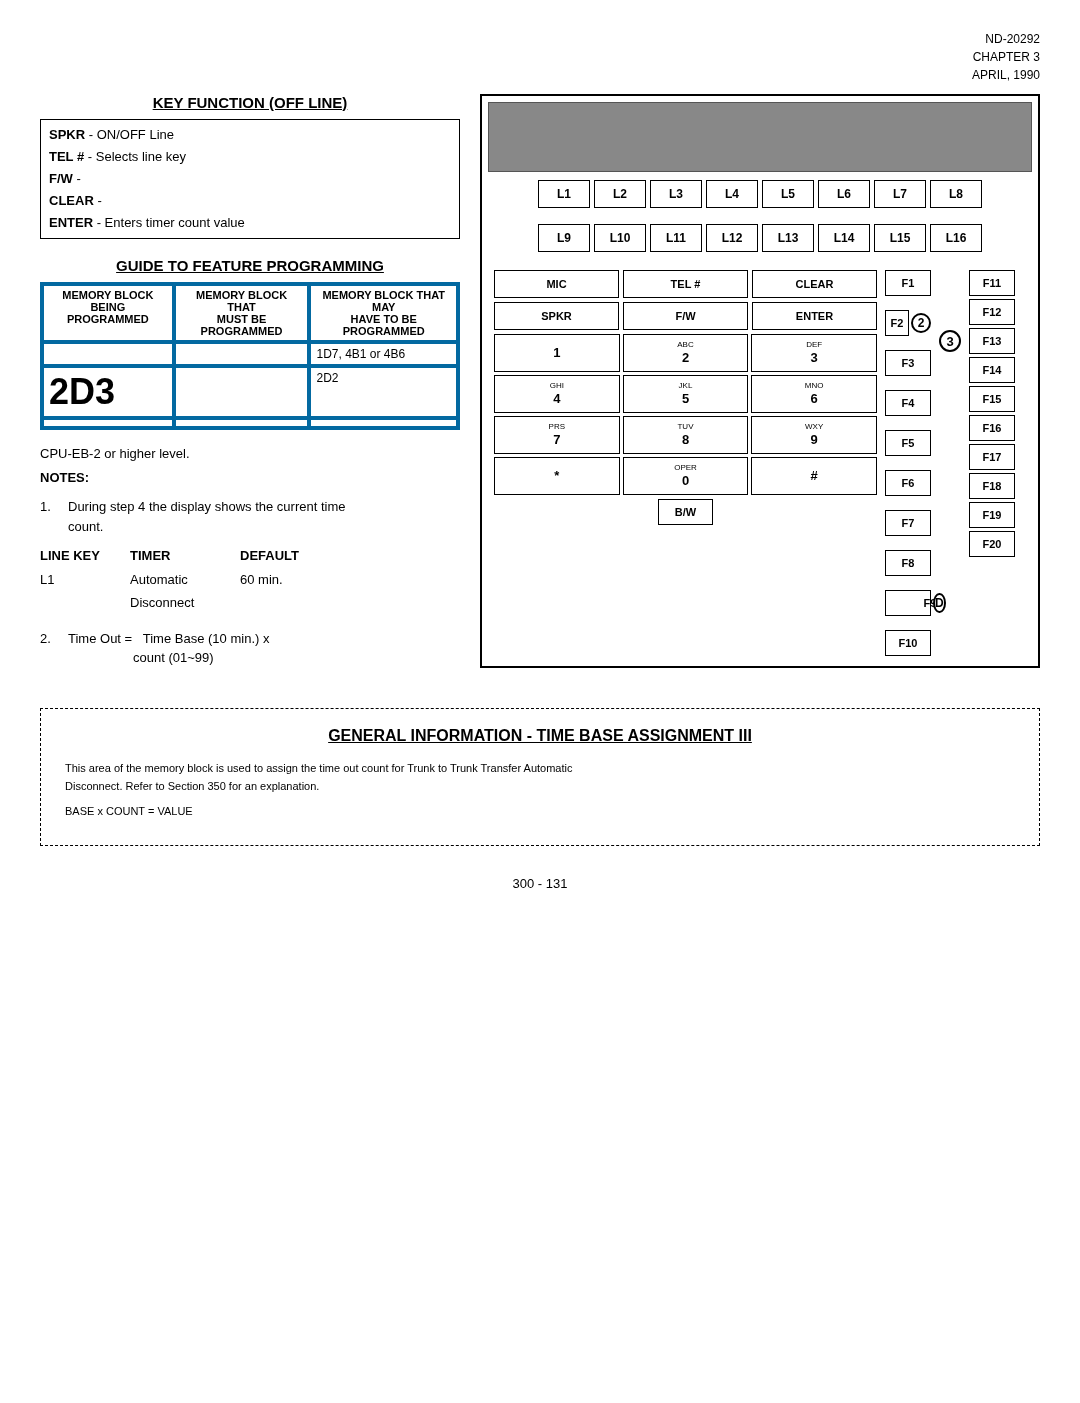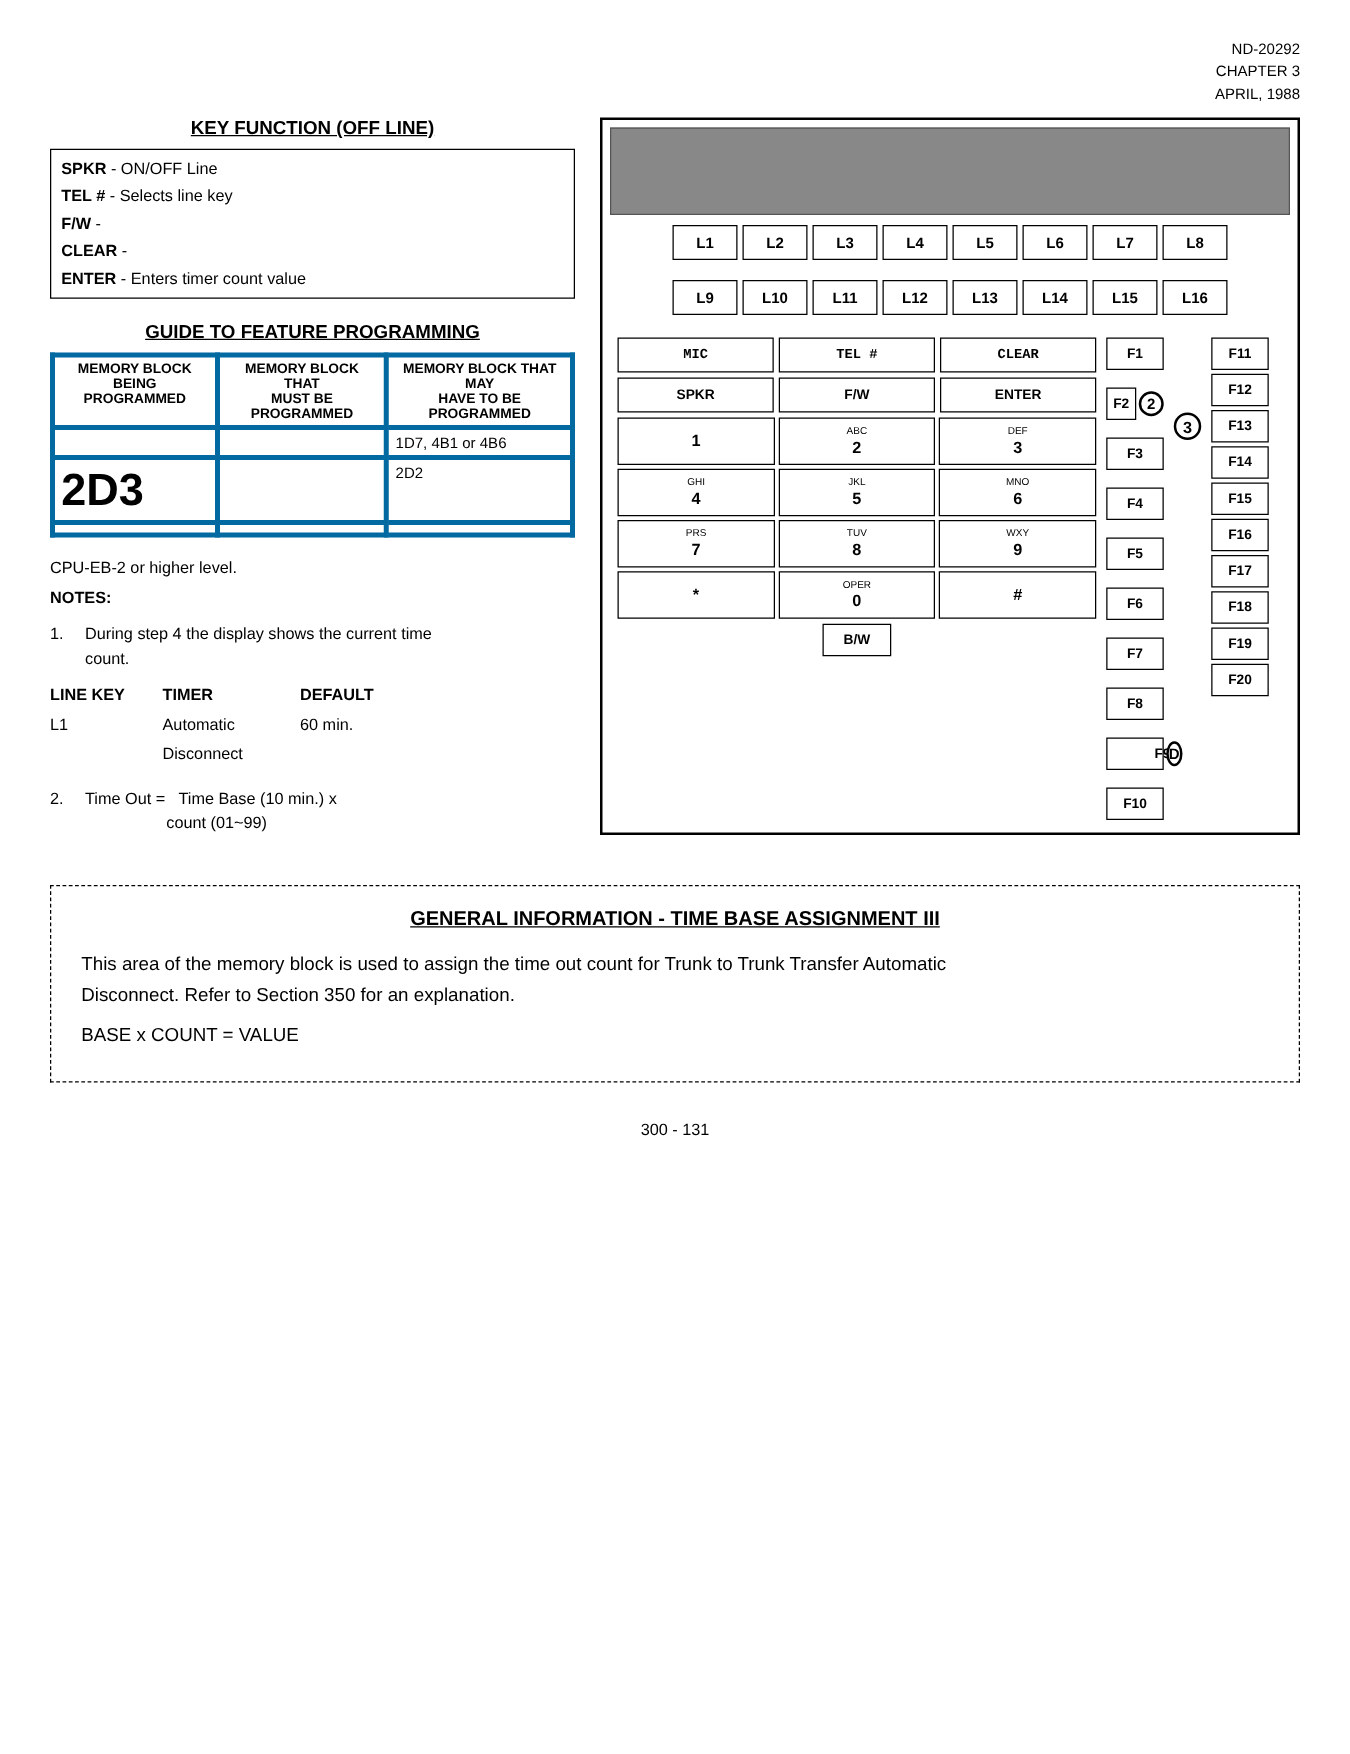--- a/index.html
+++ b/index.html
@@ -178,21 +178,21 @@
       position: relative;
     }
     .bottom-title {
       font-size: 16px;
       font-weight: bold;
       text-align: center;
       margin-bottom: 14px;
       text-decoration: underline;
     }
     .bottom-text {
-      font-size: 15px;
+      font-size: 11px;
       line-height: 1.7;
     }
     .page-footer {
       text-align: center;
       margin-top: 30px;
       font-size: 13px;
     }
     .notes-label {
       font-weight: bold;
     }
@@ -210,21 +210,21 @@
     }
   </style>
 </head>
 <body>
 
 <div class="page">
 
   <div class="header-right">
     <div>ND-20292</div>
     <div>CHAPTER 3</div>
-    <div>APRIL, 1988</div>
+    <div>APRIL, 1990</div>
   </div>
 
   <div class="main-content">
 
     <div class="left-panel">
 
       <div class="section-title">KEY FUNCTION (OFF LINE)</div>
 
       <div class="key-list">
         <p><strong>SPKR</strong> - ON/OFF Line</p>
@@ -317,21 +317,21 @@
           <div class="l-btn">L15</div>
           <div class="l-btn">L16</div>
         </div>
 
         <div style="height:12px;"></div>
 
         <div style="display:flex; gap:8px; padding: 0 6px;">
 
           <div style="flex:1;">
 
-            <div style="display:flex; align-items:flex-end; gap:4px; margin-bottom:4px;font-family:Liberation Mono, monospace;">
+            <div style="display:flex; align-items:flex-end; gap:4px; margin-bottom:4px;">
               <div class="btn-small" style="border:1.5px solid #000; height:28px; display:flex; align-items:center; justify-content:center; font-size:11px; font-weight:bold; background:#fff; cursor:pointer; flex:1;">MIC</div>
               <div class="btn-small" style="border:1.5px solid #000; height:28px; display:flex; align-items:center; justify-content:center; font-size:11px; font-weight:bold; background:#fff; cursor:pointer; flex:1;">TEL #</div>
               <div class="btn-small" style="border:1.5px solid #000; height:28px; display:flex; align-items:center; justify-content:center; font-size:11px; font-weight:bold; background:#fff; cursor:pointer; flex:1;">CLEAR</div>
             </div>
 
             <div style="display:flex; gap:4px; margin-bottom:4px;">
               <div class="btn-small" style="border:1.5px solid #000; height:28px; display:flex; align-items:center; justify-content:center; font-size:11px; font-weight:bold; background:#fff; cursor:pointer; flex:1;">SPKR</div>
               <div class="btn-small" style="border:1.5px solid #000; height:28px; display:flex; align-items:center; justify-content:center; font-size:11px; font-weight:bold; background:#fff; cursor:pointer; flex:1;">F/W</div>
               <div class="btn-small" style="border:1.5px solid #000; height:28px; display:flex; align-items:center; justify-content:center; font-size:11px; font-weight:bold; background:#fff; cursor:pointer; flex:1;">ENTER</div>
             </div>

